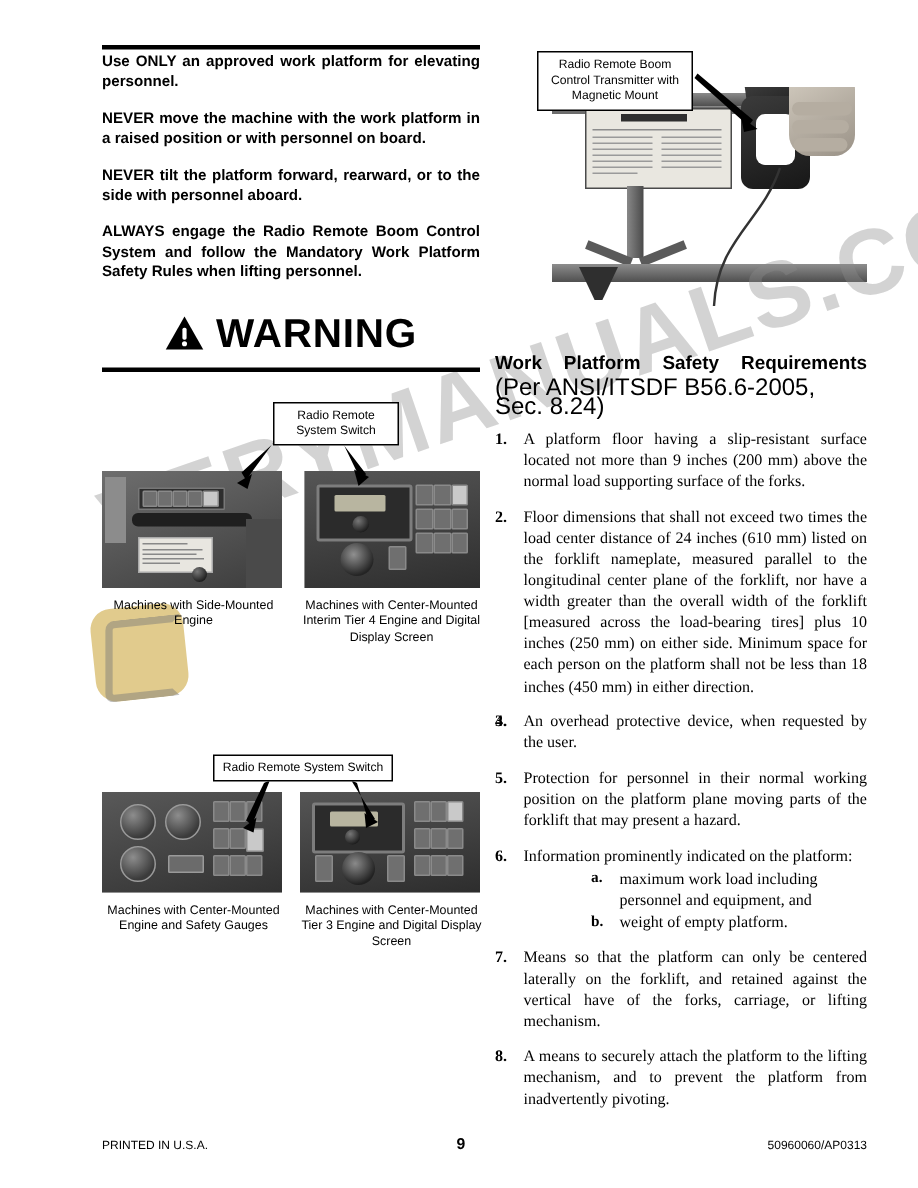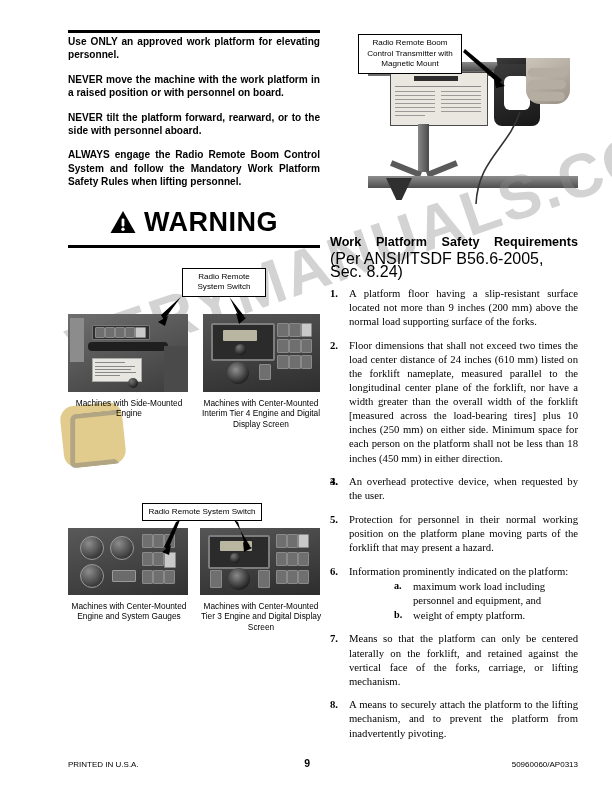--- a/index.html
+++ b/index.html
@@ -387,21 +387,21 @@
         <div class="btn-cell" style="left:85px;top:6px;width:9px;height:12px;"></div>
         <div class="btn-cell" style="left:96px;top:6px;width:9px;height:12px;"></div>
         <div class="btn-cell" style="left:74px;top:24px;width:9px;height:12px;"></div>
         <div class="btn-cell" style="left:85px;top:24px;width:9px;height:12px;"></div>
         <div class="btn-cell btn-hl" style="left:96px;top:24px;width:10px;height:14px;"></div>
         <div class="btn-cell" style="left:74px;top:42px;width:9px;height:12px;"></div>
         <div class="btn-cell" style="left:85px;top:42px;width:9px;height:12px;"></div>
         <div class="btn-cell" style="left:96px;top:42px;width:9px;height:12px;"></div>
       </div>
 
-      <div class="caption" style="position:absolute; left:-2px; top:98px; width:126px;">Machines with Center-Mounted Engine and System Gauges</div>
+      <div class="caption" style="position:absolute; left:-2px; top:98px; width:126px;">Machines with Center-Mounted Engine and Safety Gauges</div>
 
       <div class="photo" style="position:absolute; left:132px; top:28px; width:120px; height:67px;">
         <div class="dash" style="left:0;top:0;width:120px;height:67px;background:linear-gradient(170deg,#555,#2d2d2d);"></div>
         <div class="screen" style="left:8px;top:7px;width:58px;height:30px;"></div>
         <div class="screen-in" style="left:20px;top:13px;width:32px;height:10px;"></div>
         <div class="knob" style="left:30px;top:25px;width:10px;height:10px;"></div>
         <div class="btn-cell" style="left:10px;top:42px;width:10px;height:16px;"></div>
         <div class="knob" style="left:28px;top:40px;width:22px;height:22px;background:radial-gradient(circle at 40% 35%,#8a8a8a,#212121 72%);"></div>
         <div class="btn-cell" style="left:58px;top:42px;width:10px;height:16px;"></div>
         <div class="btn-cell" style="left:76px;top:6px;width:9px;height:12px;"></div>
@@ -506,21 +506,21 @@
             <span>maximum work load including personnel and equipment, and</span>
           </li>
           <li>
             <span class="num">b.</span>
             <span>weight of empty platform.</span>
           </li>
         </ol>
       </li>
       <li>
         <span class="num">7.</span>
-        <span>Means so that the platform can only be centered laterally on the forklift, and retained against the vertical face of the forks, carriage, or lifting mechanism.</span>
+        <span>Means so that the platform can only be centered laterally on the forklift, and retained against the vertical have of the forks, carriage, or lifting mechanism.</span>
       </li>
       <li>
         <span class="num">8.</span>
         <span>A means to securely attach the platform to the lifting mechanism, and to prevent the platform from inadvertently pivoting.</span>
       </li>
     </ol>
   </div>
 
   <div id="watermark-layer">
     <div class="wm-text" id="wm-main">VERYMANUALS.COM</div>

